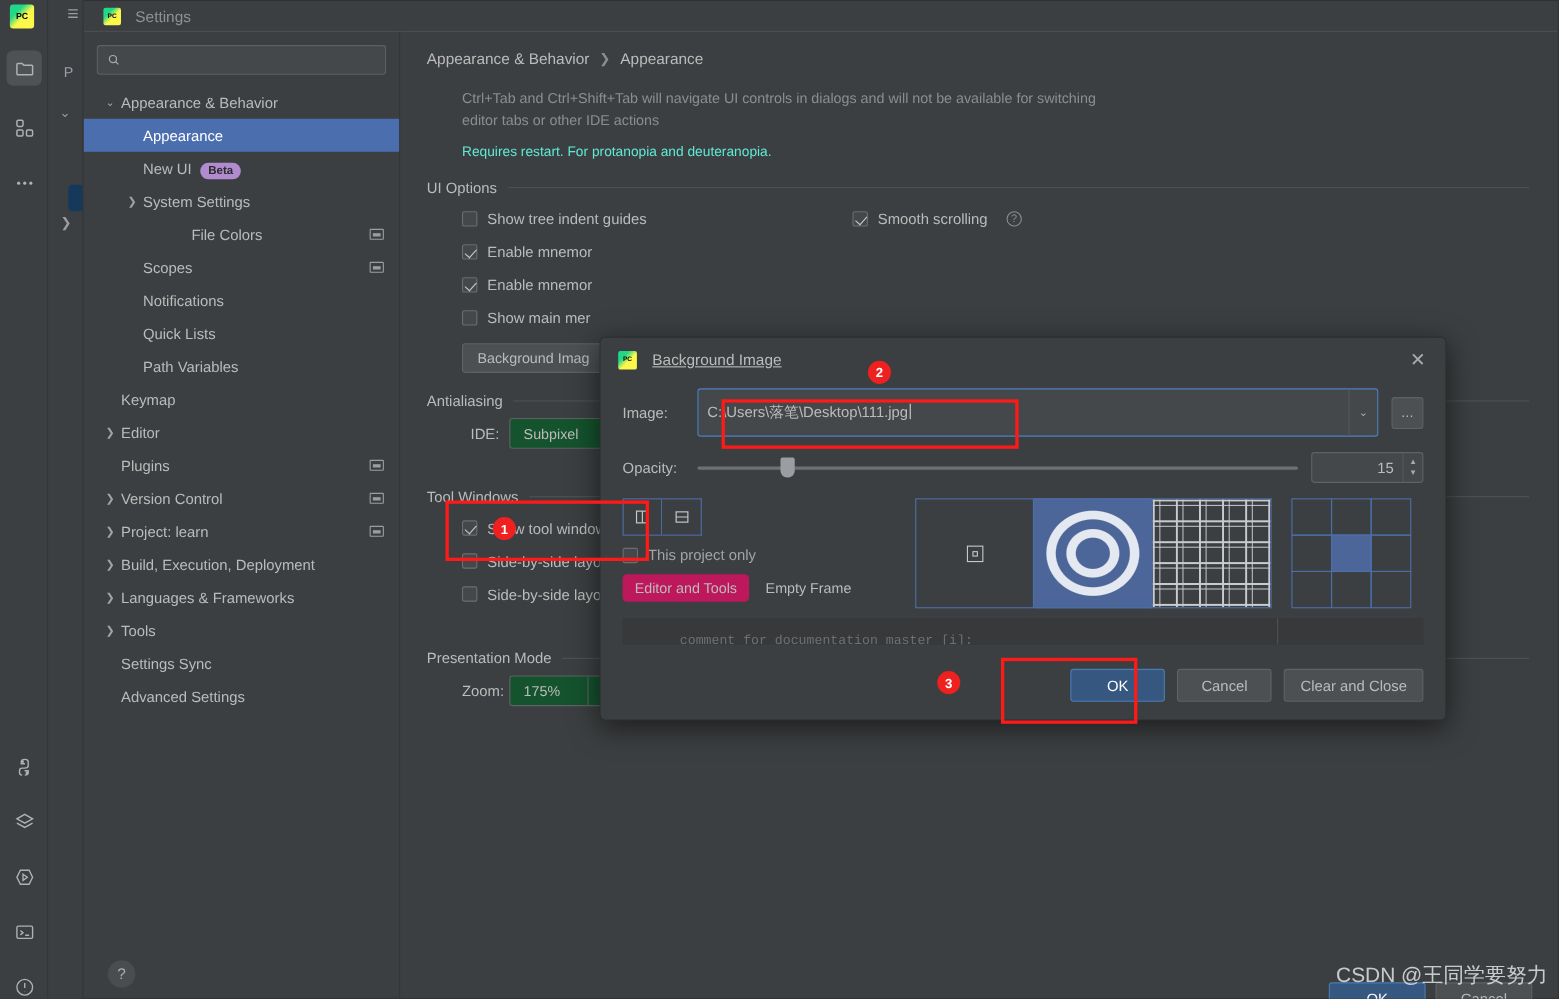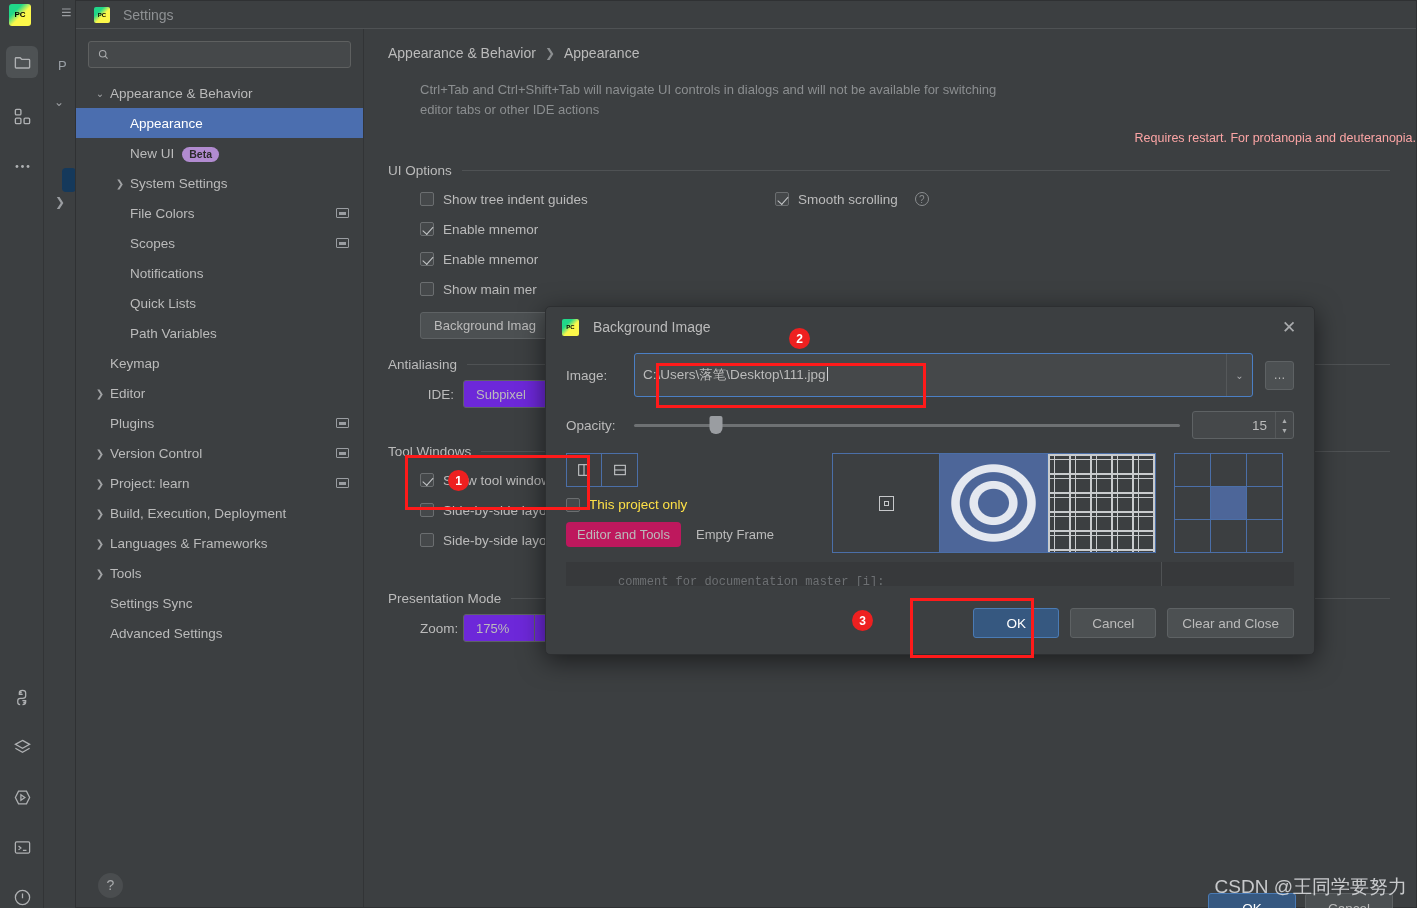--- a/index.html
+++ b/index.html
@@ -131,21 +131,21 @@
   .cbox {
     width: 14px; height: 14px; flex: 0 0 14px; border: 1px solid #6b6e70;
     border-radius: 2px; background: #45484a; position: relative;
   }
   .cbox.checked::after {
     content: ''; position: absolute; left: 3.5px; top: 0.5px;
     width: 4.5px; height: 9px; border: solid #c6c8ca;
     border-width: 0 1.6px 1.6px 0; transform: rotate(42deg);
   }
   .link { color: #5f9ede; font-size: 13.5px; margin-left: 16px; }
-  .hint { font-size: 12.5px; color: #fca5a5; padding-left: 56px; margin: 1px 0 6px 0; text-align: right; }
+  .hint { font-size: 12.5px; color: #5eead4; padding-left: 56px; margin: 1px 0 6px 0; }
   .group-title {
     display: flex; align-items: center; gap: 10px;
     font-size: 13.5px; color: #bbbbbb; padding-left: 24px;
     margin: 18px 0 6px 0;
   }
   .group-title .rule { flex: 1; height: 1px; background: #4f5254; margin-right: 26px; }
   .opt-grid { display: grid; grid-template-columns: 355px 1fr; padding-left: 56px; }
   .qmark {
     width: 14px; height: 14px; border-radius: 50%; border: 1px solid #8b8e90;
     color: #8b8e90; font-size: 10px; display: inline-flex;
@@ -153,21 +153,21 @@
   }
   .btn-std {
     background: #4c5052; border: 1px solid #5e6264; border-radius: 3px;
     color: #bbbbbb; font-size: 13px; padding: 5px 13px; font-family: inherit;
   }
   .field-row {
     display: flex; align-items: center; gap: 9px;
     font-size: 13.5px; color: #bbbbbb; padding-left: 24px; margin-top: 8px;
   }
   .combo {
-    height: 28px; background: #6d28d9; border: 1px solid #5e6264; border-radius: 3px;
+    height: 28px; background: #14532d; border: 1px solid #5e6264; border-radius: 3px;
     display: flex; align-items: center; color: #bbbbbb; font-size: 13px;
   }
   .combo .val { padding: 0 12px; }
   .combo .arw {
     width: 28px; height: 100%; border-left: 1px solid #5e6264;
     display: flex; align-items: center; justify-content: center;
     color: #a9abad; font-size: 10px;
   }
 
   
@@ -180,21 +180,21 @@
   .dlg-head {
     height: 40px; display: flex; align-items: center; padding: 0 14px 0 16px;
     gap: 14px; flex: 0 0 40px; position: relative;
   }
   .dlg-head .mini-logo {
     width: 17px; height: 17px; border-radius: 2px;
     background: linear-gradient(135deg,#21d789 0%,#21d789 30%,#fcf84a 55%,#fcf84a 100%);
     display: flex; align-items: center; justify-content: center;
   }
   .dlg-head .mini-logo span { font-size: 6px; font-weight: bold; color: #000; }
-  .dlg-head h2 { font-size: 14px; font-weight: normal; color: #bbbbbb; }
+  .dlg-head h2 { font-size: 14px; font-weight: normal; color: #bbbbbb; text-decoration: underline; }
   .dlg-close {
     margin-left: auto; color: #a9abad; font-size: 17px; width: 22px; height: 22px;
     display: flex; align-items: center; justify-content: center;
   }
   .dlg-main { flex: 1; padding: 6px 20px 0 20px; overflow: hidden; }
   .dlg-row { display: flex; align-items: center; gap: 12px; margin-bottom: 14px; }
   .dlg-lbl { font-size: 13.5px; color: #bbbbbb; width: 56px; flex: 0 0 56px; }
   .path-combo {
     flex: 1; height: 44px; background: #45484a; border: 1px solid #4b7fc4;
     border-radius: 3px; display: flex; align-items: center;
@@ -237,21 +237,21 @@
   }
   .opt-area { display: flex; gap: 16px; align-items: flex-start; }
   .opt-left { width: 250px; flex: 0 0 250px; }
   .mini-tog-row { display: flex; gap: 0; margin-bottom: 10px; }
   .mini-tog {
     width: 36px; height: 34px; border: 1px solid #4b6fa8; background: #3c3f41;
     display: flex; align-items: center; justify-content: center; color: #c6c8ca;
   }
   .mini-tog + .mini-tog { border-left: none; }
   .mini-tog svg { width: 16px; height: 16px; }
-  .proj-only { display: flex; align-items: center; gap: 9px; font-size: 13.5px; color: #fde047; margin-bottom: 10px; }
+  .proj-only { display: flex; align-items: center; gap: 9px; font-size: 13.5px; color: #a3a3a3; margin-bottom: 10px; }
   .seg-row { display: flex; gap: 4px; align-items: center; }
   .seg {
     font-size: 13px; color: #bbbbbb; padding: 5px 11px; border-radius: 4px;
   }
   .seg.active { background: #be185d; }
   .thumbs { display: flex; gap: 0; }
   .thumb {
     width: 108px; height: 100px; border: 1px solid #4b6fa8; background: #3c3f41;
     display: flex; align-items: center; justify-content: center; position: relative;
   }
@@ -435,21 +435,21 @@
               <span class="nav-label">Appearance</span>
             </div>
             <div class="nav-item" style="padding-left: 34px;">
               <span class="nav-arrow">&nbsp;</span>
               <span class="nav-label">New UI<span class="nav-badge">Beta</span></span>
             </div>
             <div class="nav-item" style="padding-left: 34px;">
               <span class="nav-arrow">❯</span>
               <span class="nav-label">System Settings</span>
             </div>
-            <div class="nav-item" style="padding-left: 34px;">
+            <div class="nav-item" style="padding-left: 34px; gap: 44px;">
               <span class="nav-arrow">&nbsp;</span>
               <span class="nav-label">File Colors</span>
               <span class="nav-mark"></span>
             </div>
             <div class="nav-item" style="padding-left: 34px;">
               <span class="nav-arrow">&nbsp;</span>
               <span class="nav-label">Scopes</span>
               <span class="nav-mark"></span>
             </div>
             <div class="nav-item" style="padding-left: 34px;">

